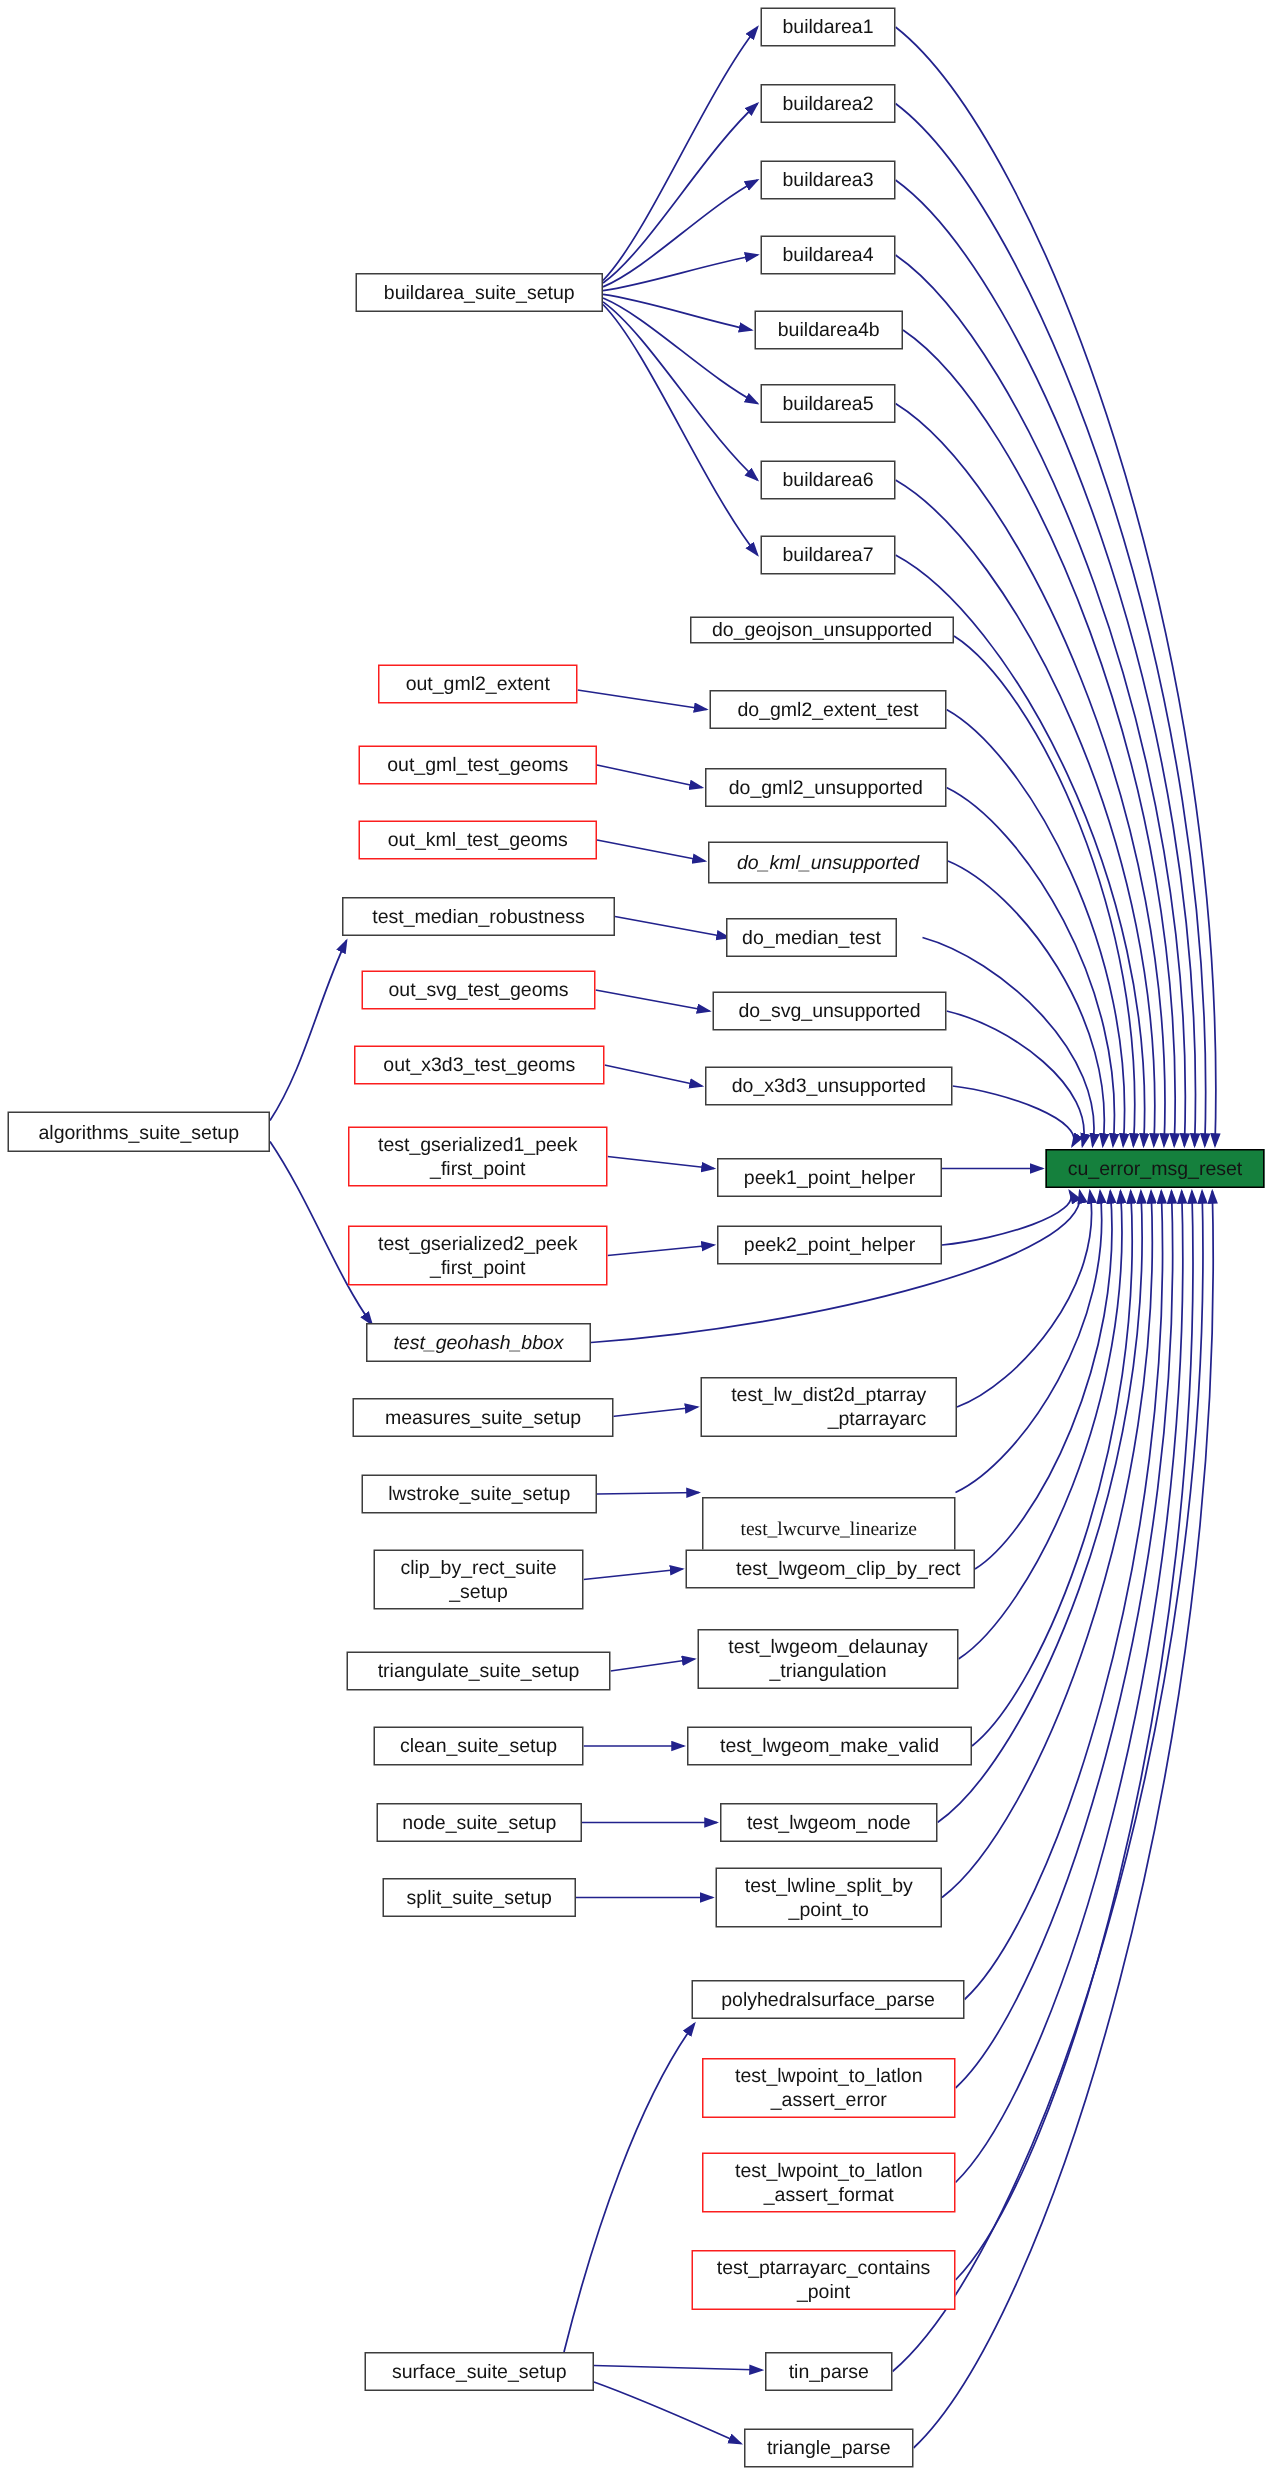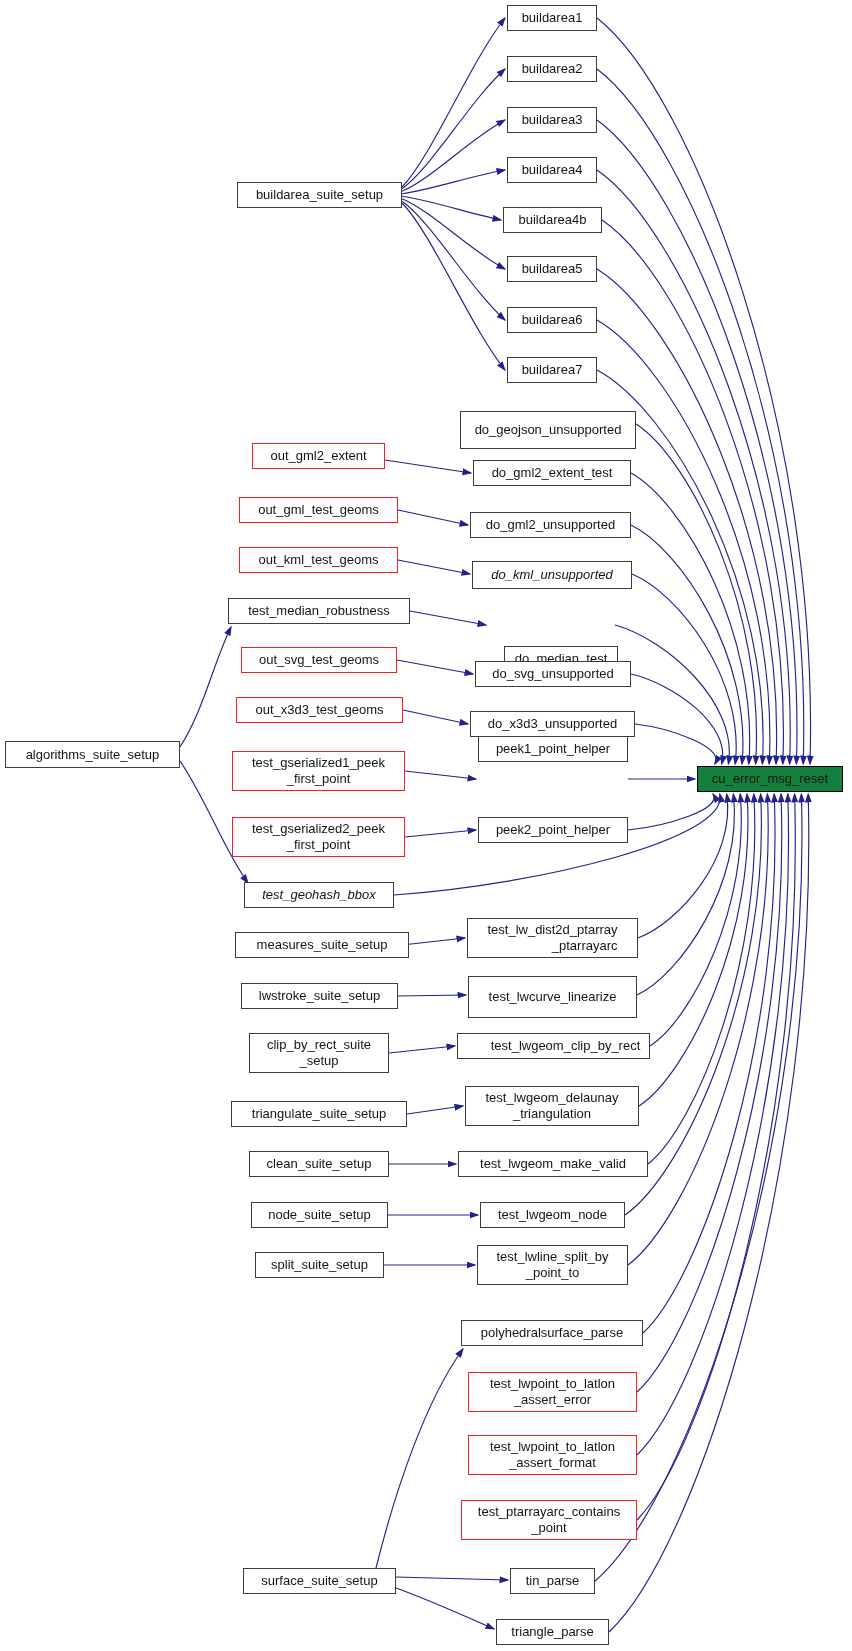--- a/index.html
+++ b/index.html
@@ -102,46 +102,46 @@
   <div id="node-layer">
       <div class="node normal" style="left: 237px; top: 182px; width: 165px; height: 26px;"><span>buildarea_suite_setup</span></div>
       <div class="node normal" style="left: 507px; top: 5px; width: 90px; height: 26px;"><span>buildarea1</span></div>
       <div class="node normal" style="left: 507px; top: 56px; width: 90px; height: 26px;"><span>buildarea2</span></div>
       <div class="node normal" style="left: 507px; top: 107px; width: 90px; height: 26px;"><span>buildarea3</span></div>
       <div class="node normal" style="left: 507px; top: 157px; width: 90px; height: 26px;"><span>buildarea4</span></div>
       <div class="node normal" style="left: 503px; top: 207px; width: 99px; height: 26px;"><span>buildarea4b</span></div>
       <div class="node normal" style="left: 507px; top: 256px; width: 90px; height: 26px;"><span>buildarea5</span></div>
       <div class="node normal" style="left: 507px; top: 307px; width: 90px; height: 26px;"><span>buildarea6</span></div>
       <div class="node normal" style="left: 507px; top: 357px; width: 90px; height: 26px;"><span>buildarea7</span></div>
-      <div class="node normal" style="left: 460px; top: 411px; width: 176px; height: 38px;"><span>do_geojson_unsupported</span></div>
+      <div class="node normal" style="left: 460px; top: 411px; width: 176px; height: 18px;"><span>do_geojson_unsupported</span></div>
       <div class="node truncated" style="left: 252px; top: 443px; width: 133px; height: 26px;"><span>out_gml2_extent</span></div>
       <div class="node normal" style="left: 473px; top: 460px; width: 158px; height: 26px; align-items: center;"><span>do_gml2_extent_test</span></div>
       <div class="node truncated" style="left: 239px; top: 497px; width: 159px; height: 26px;"><span>out_gml_test_geoms</span></div>
       <div class="node normal" style="left: 470px; top: 512px; width: 161px; height: 26px;"><span>do_gml2_unsupported</span></div>
       <div class="node truncated" style="left: 239px; top: 547px; width: 159px; height: 26px;"><span>out_kml_test_geoms</span></div>
       <div class="node normal" style="left: 472px; top: 561px; width: 160px; height: 28px; font-style: italic;"><span>do_kml_unsupported</span></div>
       <div class="node normal" style="left: 228px; top: 598px; width: 182px; height: 26px;"><span>test_median_robustness</span></div>
-      <div class="node normal" style="left: 504px; top: 612px; width: 114px; height: 26px; margin-top: 34px;"><span>do_median_test</span></div>
+      <div class="node normal" style="left: 484px; top: 612px; width: 114px; height: 26px;"><span>do_median_test</span></div>
       <div class="node truncated" style="left: 241px; top: 647px; width: 156px; height: 26px;"><span>out_svg_test_geoms</span></div>
       <div class="node normal" style="left: 475px; top: 661px; width: 156px; height: 26px;"><span>do_svg_unsupported</span></div>
       <div class="node truncated" style="left: 236px; top: 697px; width: 167px; height: 26px;"><span>out_x3d3_test_geoms</span></div>
       <div class="node normal" style="left: 470px; top: 711px; width: 165px; height: 26px;"><span>do_x3d3_unsupported</span></div>
       <div class="node truncated" style="left: 232px; top: 751px; width: 173px; height: 40px;"><span>test_gserialized1_peek
 _first_point</span></div>
-      <div class="node normal" style="left: 478px; top: 736px; width: 150px; height: 26px;"><span>peek1_point_helper</span></div>
+      <div class="node normal" style="left: 478px; top: 772px; width: 150px; height: 26px;"><span>peek1_point_helper</span></div>
       <div class="node truncated" style="left: 232px; top: 817px; width: 173px; height: 40px;"><span>test_gserialized2_peek
 _first_point</span></div>
       <div class="node normal" style="left: 478px; top: 817px; width: 150px; height: 26px;"><span>peek2_point_helper</span></div>
       <div class="node normal" style="left: 5px; top: 741px; width: 175px; height: 27px;"><span>algorithms_suite_setup</span></div>
       <div class="node normal" style="left: 244px; top: 882px; width: 150px; height: 26px; font-style: italic;"><span>test_geohash_bbox</span></div>
       <div class="node normal" style="left: 235px; top: 932px; width: 174px; height: 26px;"><span>measures_suite_setup</span></div>
       <div class="node normal" style="left: 467px; top: 918px; width: 171px; height: 40px; text-align: right;"><span>test_lw_dist2d_ptarray
 _ptarrayarc</span></div>
       <div class="node normal" style="left: 241px; top: 983px; width: 157px; height: 26px;"><span>lwstroke_suite_setup</span></div>
-      <div class="node normal" style="left: 468px; top: 976px; width: 169px; height: 42px;"><span>test_lwcurve_linearize</span></div>
+      <div class="node normal" style="left: 468px; top: 998px; width: 169px; height: 42px; font-family: Liberation Serif, serif;"><span>test_lwcurve_linearize</span></div>
       <div class="node normal" style="left: 249px; top: 1033px; width: 140px; height: 40px;"><span>clip_by_rect_suite
 _setup</span></div>
       <div class="node normal" style="left: 457px; top: 1033px; width: 193px; height: 26px; padding-left: 24px;"><span>test_lwgeom_clip_by_rect</span></div>
       <div class="node normal" style="left: 231px; top: 1101px; width: 176px; height: 26px;"><span>triangulate_suite_setup</span></div>
       <div class="node normal" style="left: 465px; top: 1086px; width: 174px; height: 40px;"><span>test_lwgeom_delaunay
 _triangulation</span></div>
       <div class="node normal" style="left: 249px; top: 1151px; width: 140px; height: 26px;"><span>clean_suite_setup</span></div>
       <div class="node normal" style="left: 458px; top: 1151px; width: 190px; height: 26px;"><span>test_lwgeom_make_valid</span></div>
       <div class="node normal" style="left: 251px; top: 1202px; width: 137px; height: 26px;"><span>node_suite_setup</span></div>
       <div class="node normal" style="left: 480px; top: 1202px; width: 145px; height: 26px;"><span>test_lwgeom_node</span></div>

